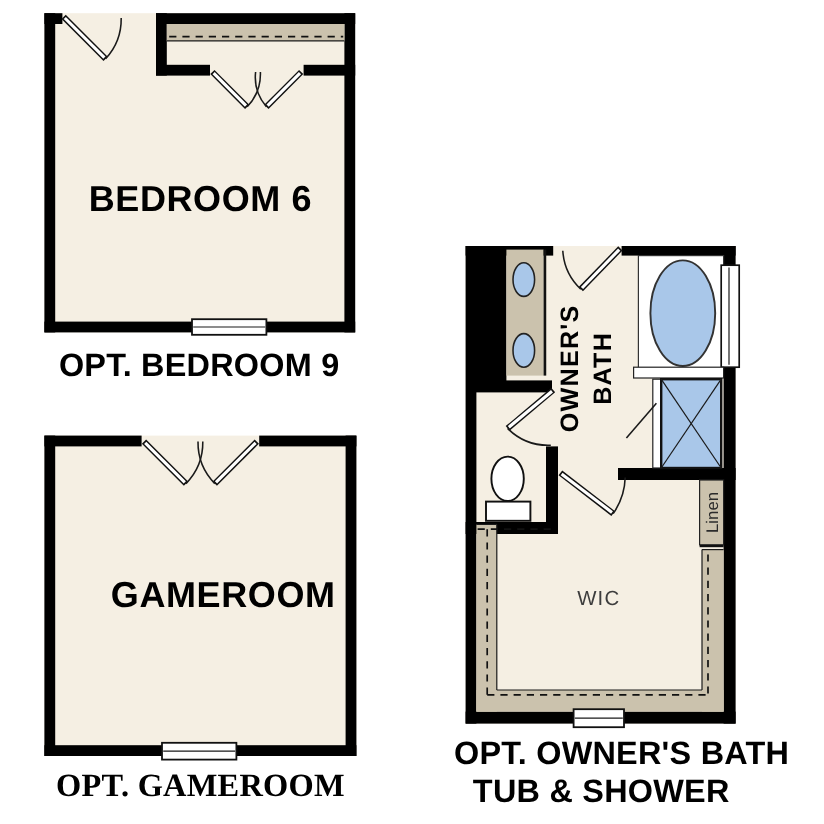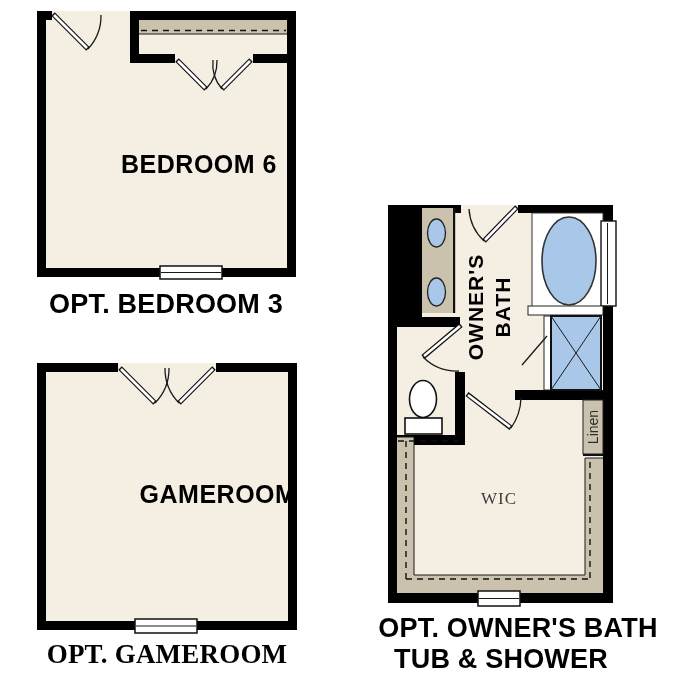--- a/index.html
+++ b/index.html
@@ -14,27 +14,27 @@
   .wall{fill:var(--wall);}
   .tan{fill:var(--cabinet);}
   .blue{fill:var(--fixture);}
   .white{fill:#ffffff;}
   .thin{stroke:var(--line);stroke-width:1;fill:none;}
   .arc{stroke:var(--line);stroke-width:1.3;fill:none;}
   .leaf-b{stroke:#111;stroke-width:5;stroke-linecap:butt;}
   .leaf-w{stroke:#fff;stroke-width:2.6;stroke-linecap:butt;}
   .dash{stroke:#111;stroke-width:1.4;fill:none;stroke-dasharray:6 5;}
   .lbl{position:absolute;text-align:center;color:var(--label);font-weight:bold;}
-  .room-lbl{font-size:25px;letter-spacing:0.5px;padding-left:32px;}
+  .room-lbl{font-size:30px;letter-spacing:0.5px;}
   .cap{font-size:27px;letter-spacing:0.2px;}
   .rot{transform:rotate(-90deg);}
   #owners-bath-label{left:400px;top:279px;width:180px;height:56px;font-size:21px;
        line-height:27px;letter-spacing:1px;}
   #wic-label{left:459px;top:489px;width:80px;font-size:17px;font-weight:500;
-       color:var(--room-label);letter-spacing:1px;font-family:Liberation Serif, serif;}
+       color:var(--room-label);letter-spacing:1px;}
   #linen-label{left:563px;top:418px;width:60px;height:18px;font-size:14px;font-weight:400;
        color:#2b2b2b;line-height:18px;}
 </style>
 </head>
 <body>
 
 <svg id="plan-svg" width="687" height="687" viewBox="0 0 687 687">
 
   <g>
     <rect class="floor" x="37" y="11" width="259" height="266"></rect>
@@ -182,21 +182,21 @@
 
     <g>
       <rect class="white" x="478" y="591" width="42" height="15" stroke="#111" stroke-width="1.5"></rect>
       <line class="thin" x1="479" y1="598.5" x2="519" y2="598.5"></line>
     </g>
   </g>
 </svg>
 
 <div class="lbl room-lbl" style="left:46px;top:150px;width:242px;">BEDROOM 6</div>
 
-<div class="lbl cap" style="left:26px;top:289px;width:280px;">OPT. BEDROOM 3</div>
+<div class="lbl cap" style="left:26px;top:289px;width:280px;">OPT. BEDROOM 9</div>
 
 <div class="lbl room-lbl" style="left:46px;top:480px;width:280px;">GAMEROOM</div>
 
 <div class="lbl cap" style="left:26px;top:639px;width:282px;font-family:Liberation Serif, serif;">OPT. GAMEROOM</div>
 
 <div id="owners-bath-label" class="lbl rot">
   <div>OWNER'S</div>
   <div>BATH</div>
 </div>
 

